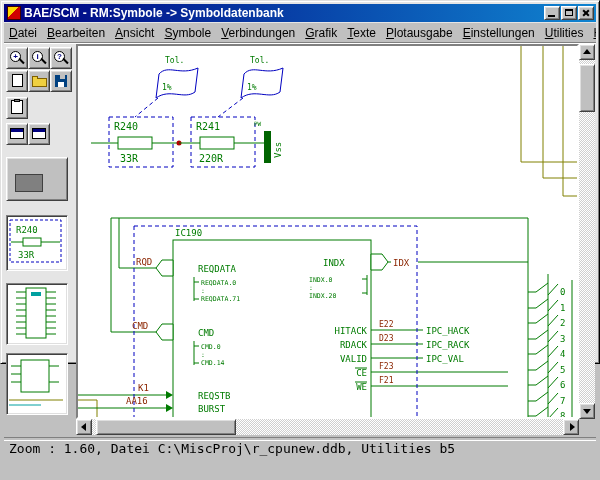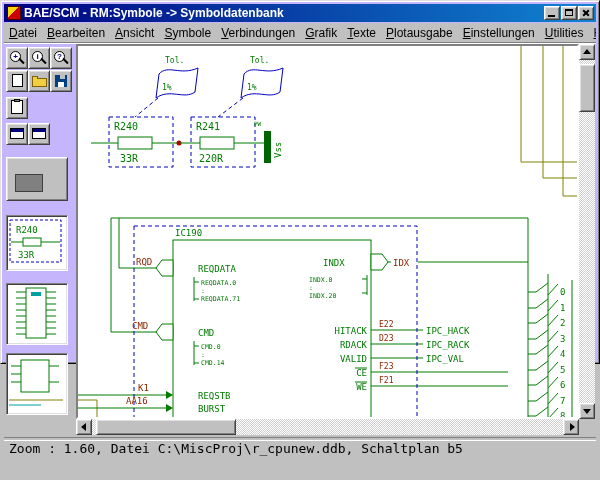--- a/index.html
+++ b/index.html
@@ -1,17 +1,17 @@
 <!DOCTYPE html>
 <html><head>
 <meta charset="utf-8">
 <style>
   html,body{margin:0;padding:0;width:600px;height:480px;overflow:hidden;
     font-family:"Liberation Sans",sans-serif;background:#c0c0c0;}
-  .window{position:absolute;left:0;top:0;width:600px;height:364px;background:#c4b5fd;
+  .window{position:absolute;left:0;top:0;width:600px;height:364px;background:#e5e5e5;
     border:1px solid;border-color:#dfdfdf #000 #000 #dfdfdf;
     box-shadow:inset 1px 1px 0 #fff, inset -1px -1px 0 #808080;box-sizing:border-box;}
   
   .titlebar{position:absolute;left:3px;top:3px;right:3px;height:18px;
     background:linear-gradient(90deg,#000080,#1084d0);display:flex;align-items:center;}
   .app-icon{width:14px;height:14px;margin:0 3px;background:linear-gradient(135deg,#ffd700 45%,#d00000 45%);
     border:1px solid #400000;box-sizing:border-box;}
   .title-text{color:#fff;font-weight:bold;font-size:12px;white-space:nowrap;}
   .winbtns{position:absolute;right:2px;top:2px;display:flex;}
   .winbtn{width:16px;height:14px;background:#c0c0c0;margin-left:1px;position:relative;
@@ -364,16 +364,16 @@
         <div class="arr-left"></div>
       </div>
     <div class="thumb" style="left:20px;top:0;width:140px;height:16px;"></div>
     <div class="sbtn" style="right:0;top:0;">
         <div class="arr-right"></div>
       </div>
   </div>
 
   <div class="status-divider"></div>
   <div class="statusbar">
-    <span>Zoom : 1.60, Datei C:\MiscProj\r_cpunew.ddb, Schaltplan b5</span>
+    <span>Zoom : 1.60, Datei C:\MiscProj\r_cpunew.ddb, Utilities b5</span>
   </div>
 
 </div>
 
 </body></html>

